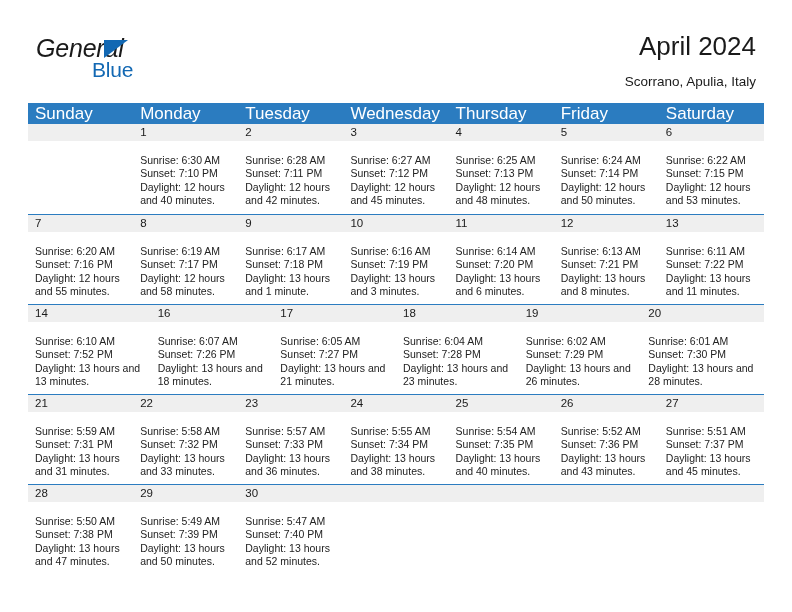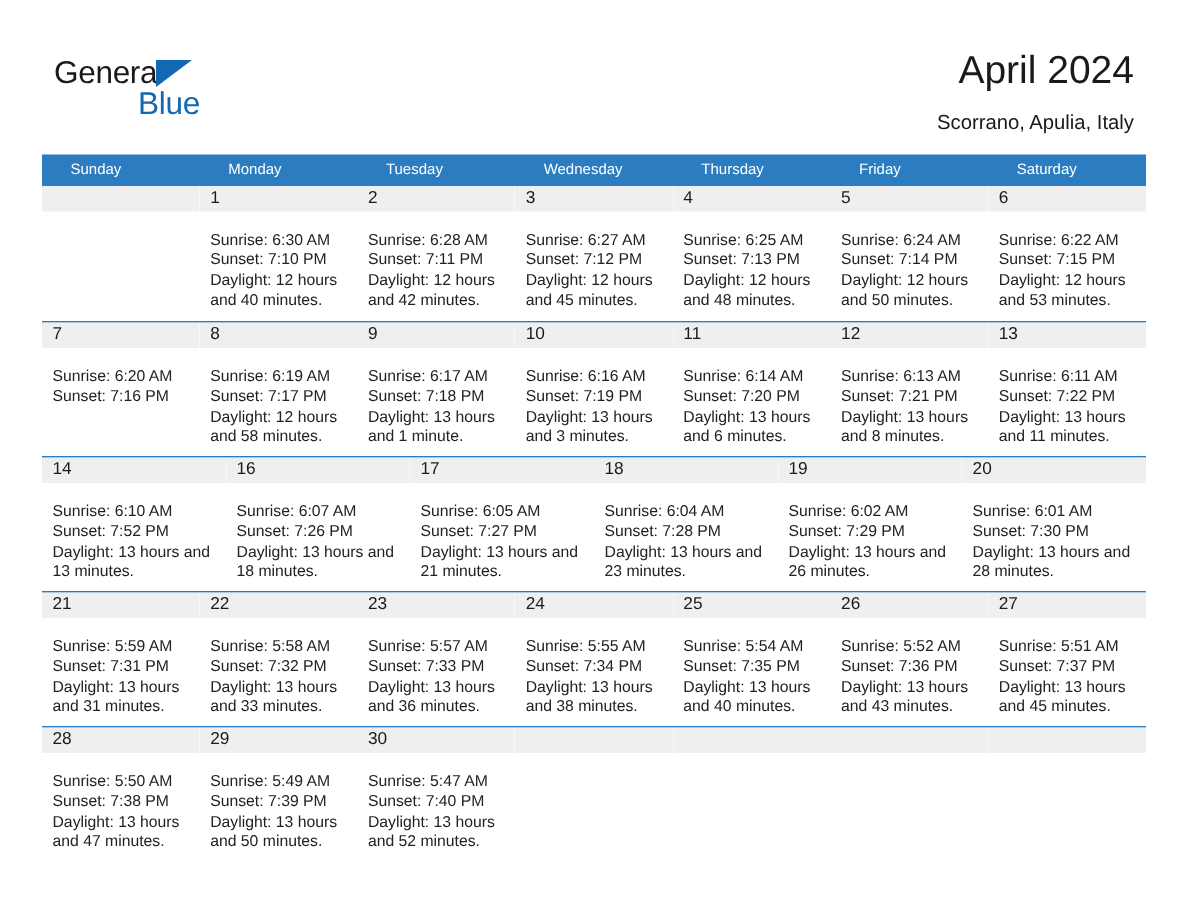--- a/index.html
+++ b/index.html
@@ -36,23 +36,24 @@
     top: 36px;
     width: 200px;
     height: 50px;
   }
   .logo-row1 {
     position: relative;
     height: 25px;
     line-height: 25px;
   }
   .logo-general {
-    font-size: 21px;
+    font-size: 25px;
     color: #1a1a1a;
     letter-spacing: -0.2px;
+    font-style: italic;
   }
   .logo-triangle {
     position: absolute;
     left: 68px;
     top: 4px;
     width: 0;
     height: 0;
     border-left: 24px solid #1268b3;
     border-bottom: 18px solid transparent;
   }
@@ -92,23 +93,23 @@
     width: 736px;
   }
   .weekdays {
     display: flex;
     background: #2b7cc0;
     height: 21px;
   }
   .weekday {
     flex: 1 1 0;
     color: #ffffff;
-    font-size: 10px;
+    font-size: 17px;
     line-height: 21px;
-    padding-left: 19px;
+    padding-left: 7px;
     box-sizing: border-box;
     overflow: hidden;
     white-space: nowrap;
   }
   .week {
     display: flex;
     border-top: 1.5px solid #2b7cc0;
     height: 90px;
     box-sizing: border-box;
   }
@@ -235,20 +236,21 @@
               <div class="daylight-line">Daylight: 12 hours and 53 minutes.</div>
             </div>
           </div>
         </div>
         <div class="week">
           <div class="day-cell">
             <div class="day-number-band">7</div>
             <div class="day-info">
               <div>Sunrise: 6:20 AM</div>
               <div>Sunset: 7:16 PM</div>
+              <div class="daylight-line">Daylight: 12 hours and 55 minutes.</div>
             </div>
           </div>
           <div class="day-cell">
             <div class="day-number-band">8</div>
             <div class="day-info">
               <div>Sunrise: 6:19 AM</div>
               <div>Sunset: 7:17 PM</div>
               <div class="daylight-line">Daylight: 12 hours and 58 minutes.</div>
             </div>
           </div>

